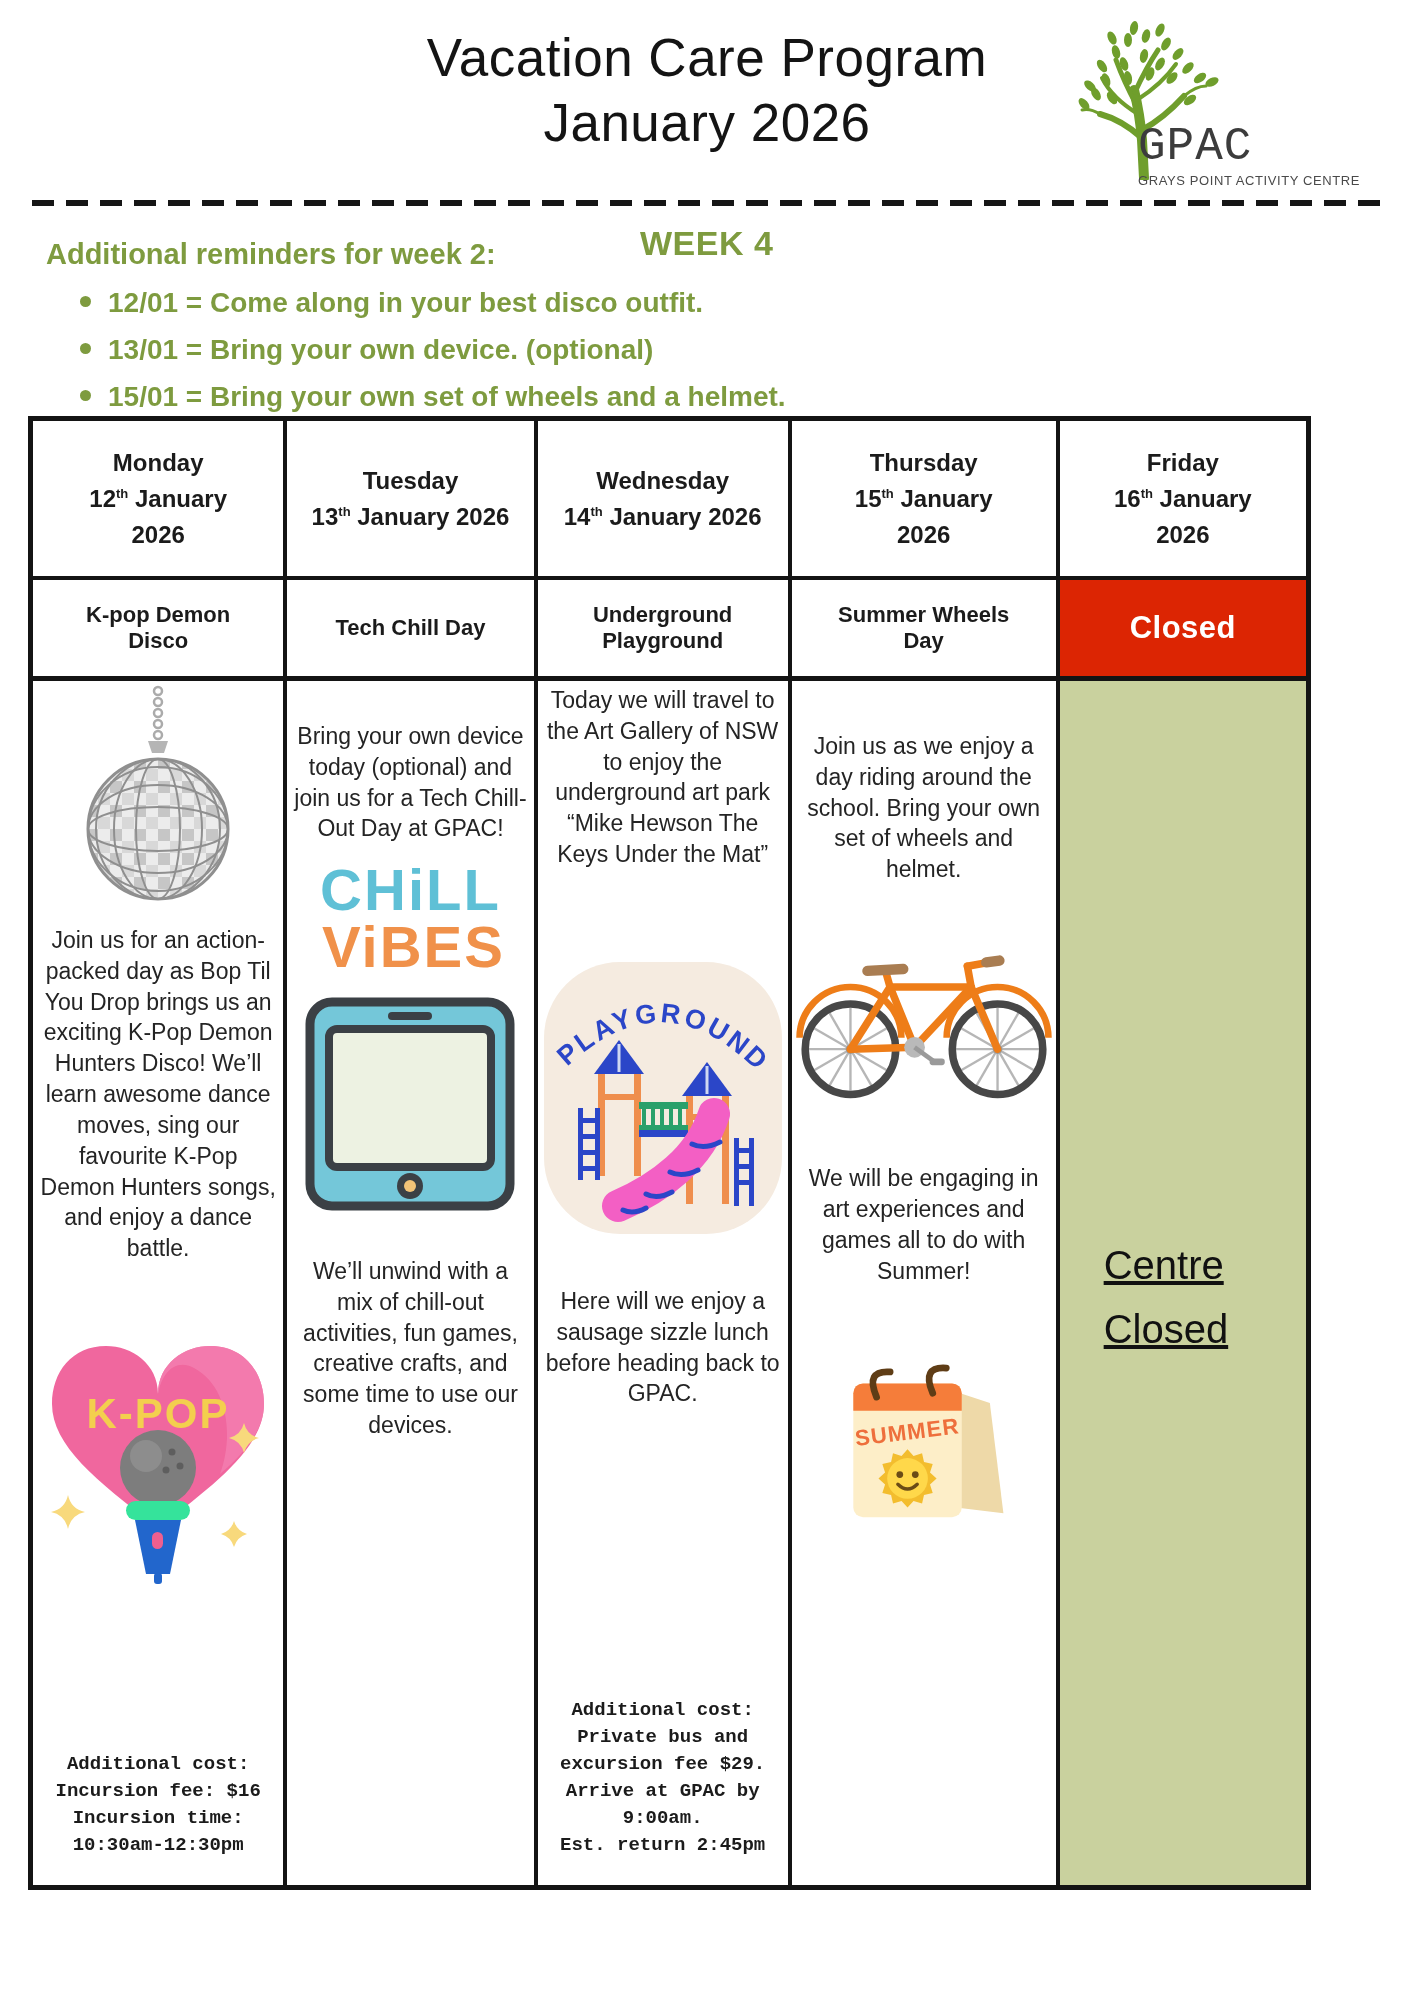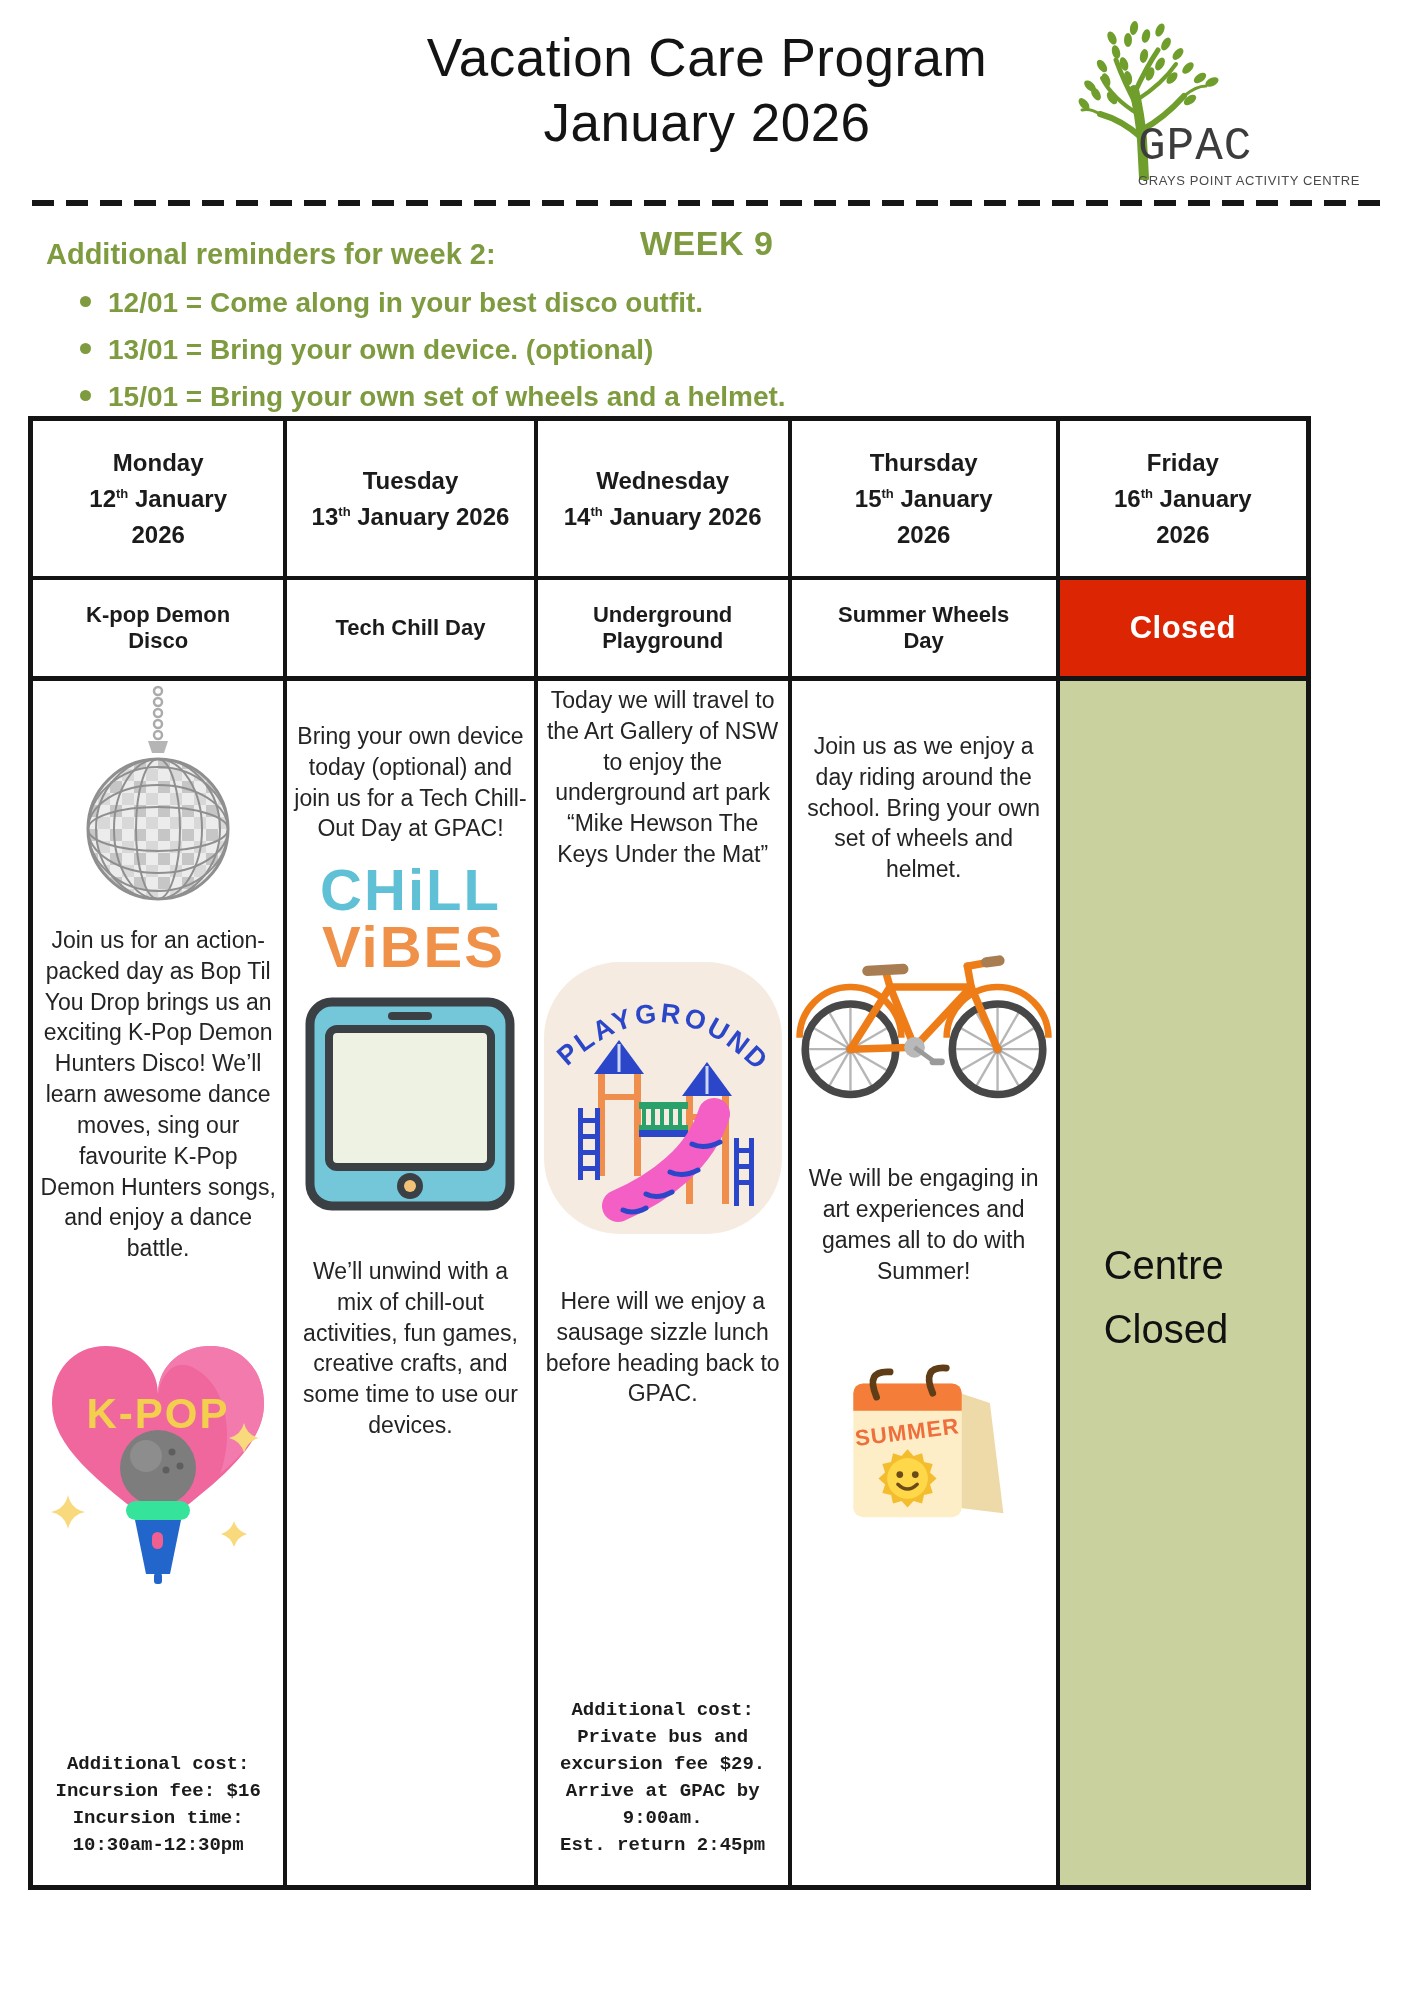--- a/index.html
+++ b/index.html
@@ -42,21 +42,21 @@
 
   .activity{font-size:22px;font-weight:bold;line-height:1.18;max-width:195px;}
   .closed-cell{background:#dc2503;}
   .closed-title{color:#ffffff;font-size:31px;font-weight:bold;letter-spacing:.5px;max-width:none;}
 
   .body-text{font-size:23px;line-height:1.34;color:#242424;width:95%;margin:0;}
   .cost{font-size:19px;font-weight:bold;line-height:1.42;width:92%;}
 
   .friday-cell{background:#c9d19e;}
   .centre-closed{margin-top:552px;align-self:flex-start;text-align:left;padding-left:44px;
-                 font-size:40px;line-height:1.6;color:#111;}
+                 font-size:40px;line-height:1.6;color:#111;text-decoration:underline;}
 
   .chill-word{font-weight:800;font-size:58px;line-height:.98;letter-spacing:2px;}
   .chill-line1{color:#5fc0d6;}
   .chill-line2{color:#f0914a;margin-left:6px;}
 
   
   .mt2{margin-top:2px;} .mt16{margin-top:4px;} .mt18{margin-top:18px;} .mt20{margin-top:20px;}
   .mt24{margin-top:24px;} .mt40{margin-top:40px;} .mt44{margin-top:44px;} .mt46{margin-top:46px;}
   .mt50{margin-top:50px;} .mt52{margin-top:52px;} .mt56{margin-top:56px;} .mt76{margin-top:76px;}
   .push-bottom{margin-top:auto;margin-bottom:26px;font-family:Liberation Mono, monospace;}
@@ -114,21 +114,21 @@
     <div class="logo-text">
       <div class="logo-acronym">GPAC</div>
       <div class="logo-tagline">GRAYS POINT ACTIVITY CENTRE</div>
     </div>
   </div>
 
   <div class="dashed-divider"></div>
 
   <div class="reminders">
     <span class="rem-heading">Additional reminders for week 2:</span>
-    <span class="week-label">WEEK 9</span>
+    <span class="week-label">WEEK 4</span>
     <ul class="rem-list">
       <li><span class="dot"></span><span>12/01 = Come along in your best disco outfit.</span></li>
       <li><span class="dot"></span><span>13/01 = Bring your own device. (optional)</span></li>
       <li><span class="dot"></span><span>15/01 = Bring your own set of wheels and a helmet.</span></li>
     </ul>
   </div>
 
   <div class="schedule">
 
     <div class="cell c0 day-cell">

